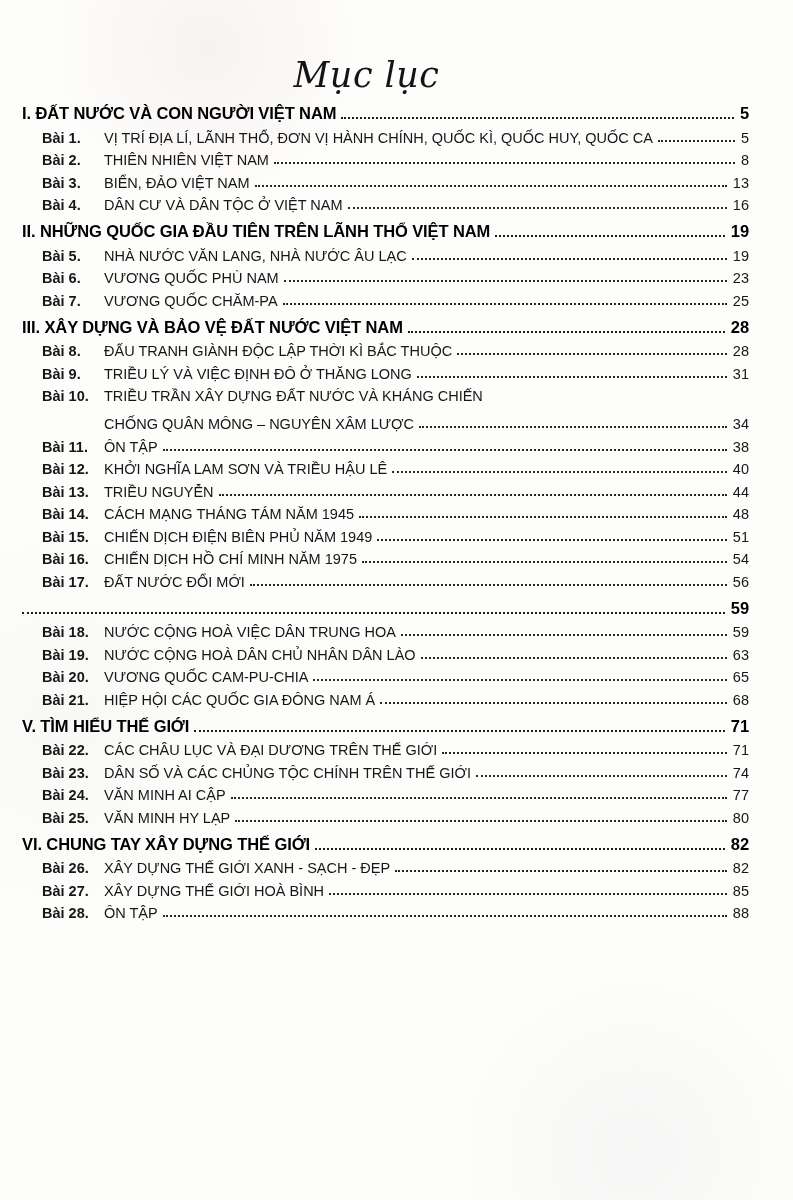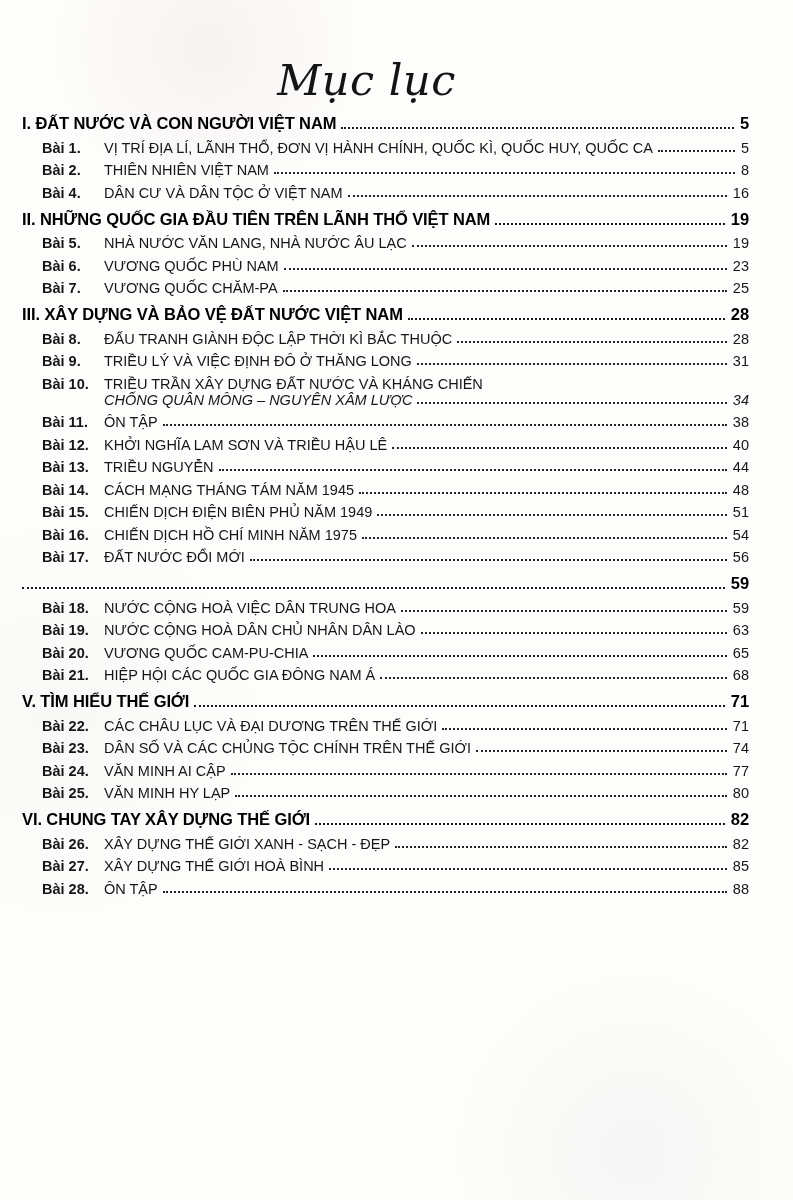--- a/index.html
+++ b/index.html
@@ -36,21 +36,21 @@
   .content {
     position: absolute;
     top: 0;
     left: 0;
     width: 793px;
     padding: 0;
   }
   .title {
     text-align: center;
     font-family: "DejaVu Serif", serif;
-    font-size: 43px;
+    font-size: 35px;
     font-style: italic;
     font-weight: 400;
     color: #141414;
     letter-spacing: 0.5px;
     margin: 55px 0 8px 0;
     padding-right: 60px;
   }
   .toc {
     margin: 0;
     padding: 0 44px 0 22px;
@@ -107,22 +107,21 @@
     flex: 1;
     border-bottom: 2px dotted #262626;
     transform: translateY(-4px);
     min-width: 8px;
   }
   .lesson-row .pg {
     padding-left: 6px;
     white-space: nowrap;
   }
   .lesson-row.second-line {
-    margin-top: 0;
-    font-style: italic;
+    margin-top: 12px;
   }
   .lesson-row.second-line .num {
     visibility: hidden;
   }
 </style>
 </head>
 <body>
 
 <div class="page">
   <div class="content">
@@ -139,20 +138,26 @@
           <span class="dots"></span>
           <span class="pg">5</span>
         </div>
         <div class="lesson-row">
           <span class="num">Bài 2.</span>
           <span class="txt">THIÊN NHIÊN VIỆT NAM</span>
           <span class="dots"></span>
           <span class="pg">8</span>
         </div>
         <div class="lesson-row">
+          <span class="num">Bài 3.</span>
+          <span class="txt">BIỂN, ĐẢO VIỆT NAM</span>
+          <span class="dots"></span>
+          <span class="pg">13</span>
+        </div>
+        <div class="lesson-row">
           <span class="num">Bài 4.</span>
           <span class="txt">DÂN CƯ VÀ DÂN TỘC Ở VIỆT NAM</span>
           <span class="dots"></span>
           <span class="pg">16</span>
         </div>
         <div class="part-row">
           <span class="label">II. NHỮNG QUỐC GIA ĐẦU TIÊN TRÊN LÃNH THỔ VIỆT NAM</span>
           <span class="dots"></span>
           <span class="pg">19</span>
         </div>

